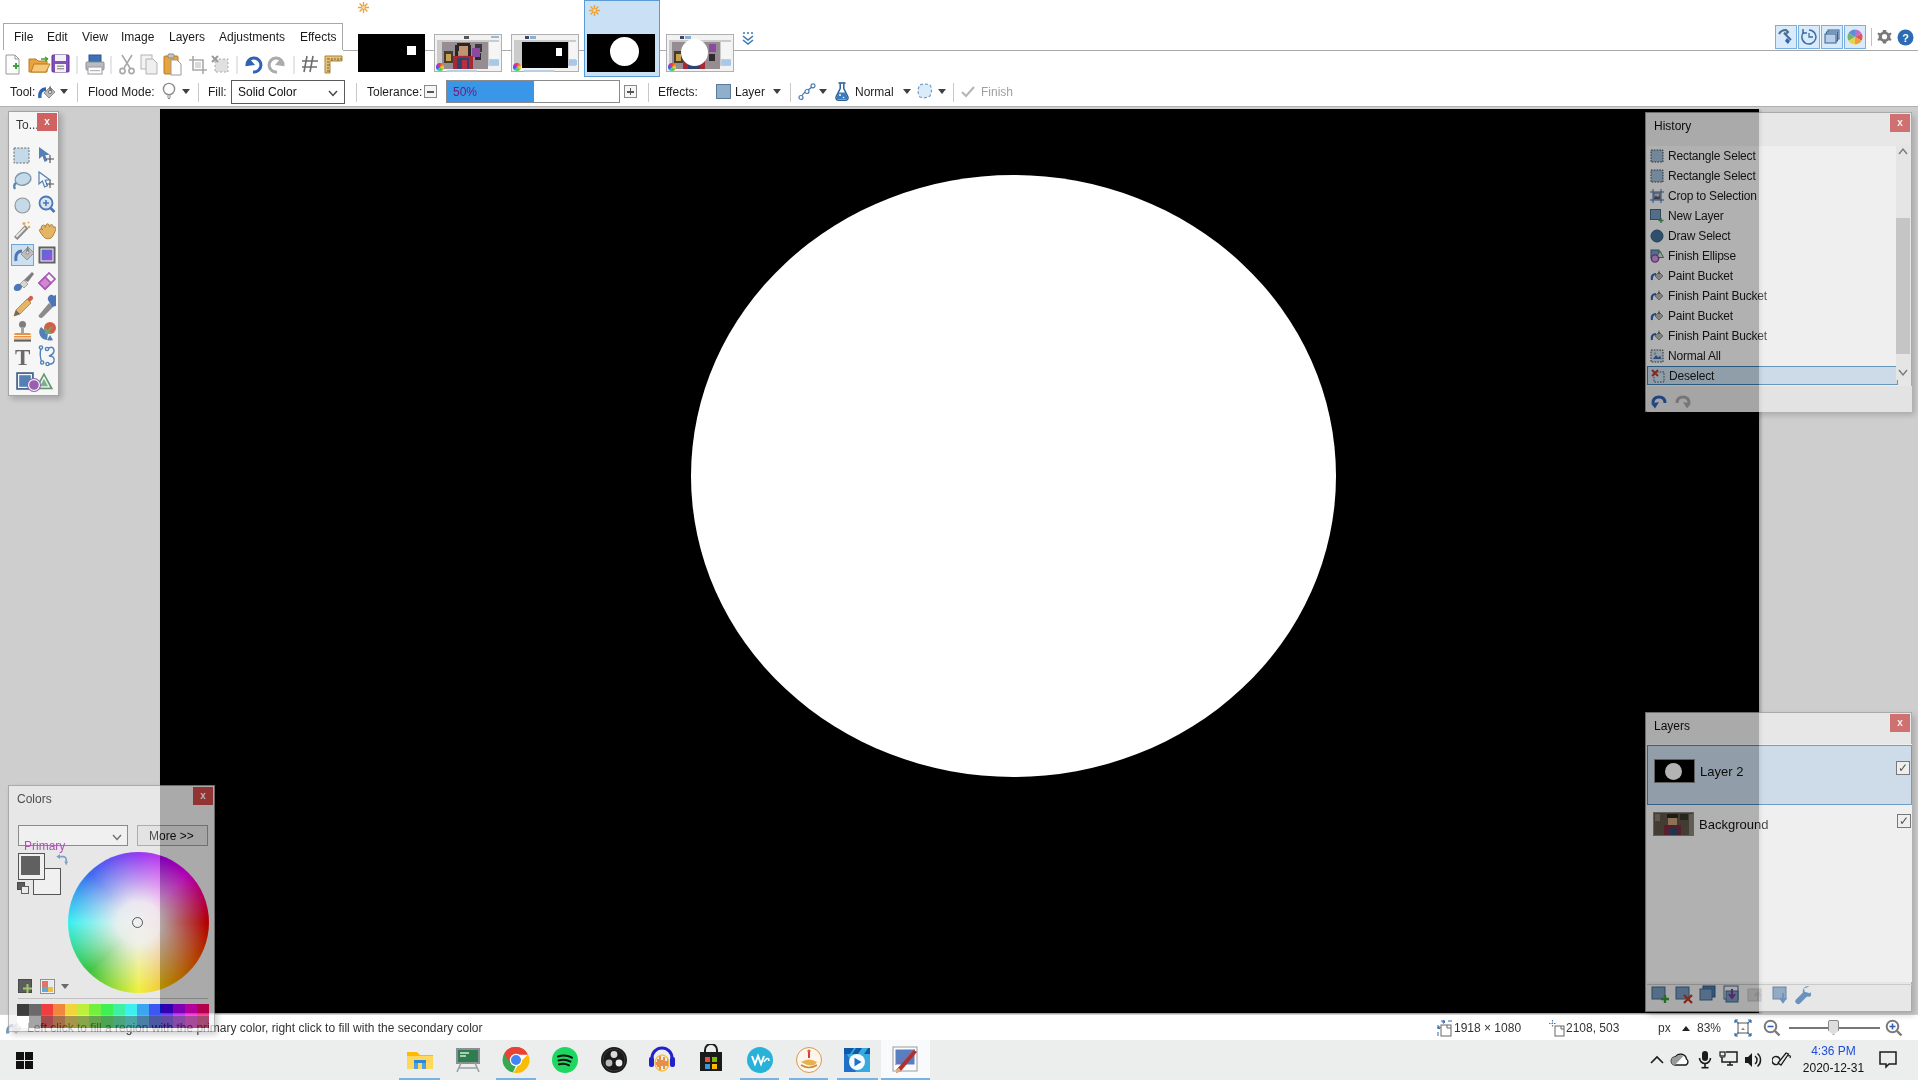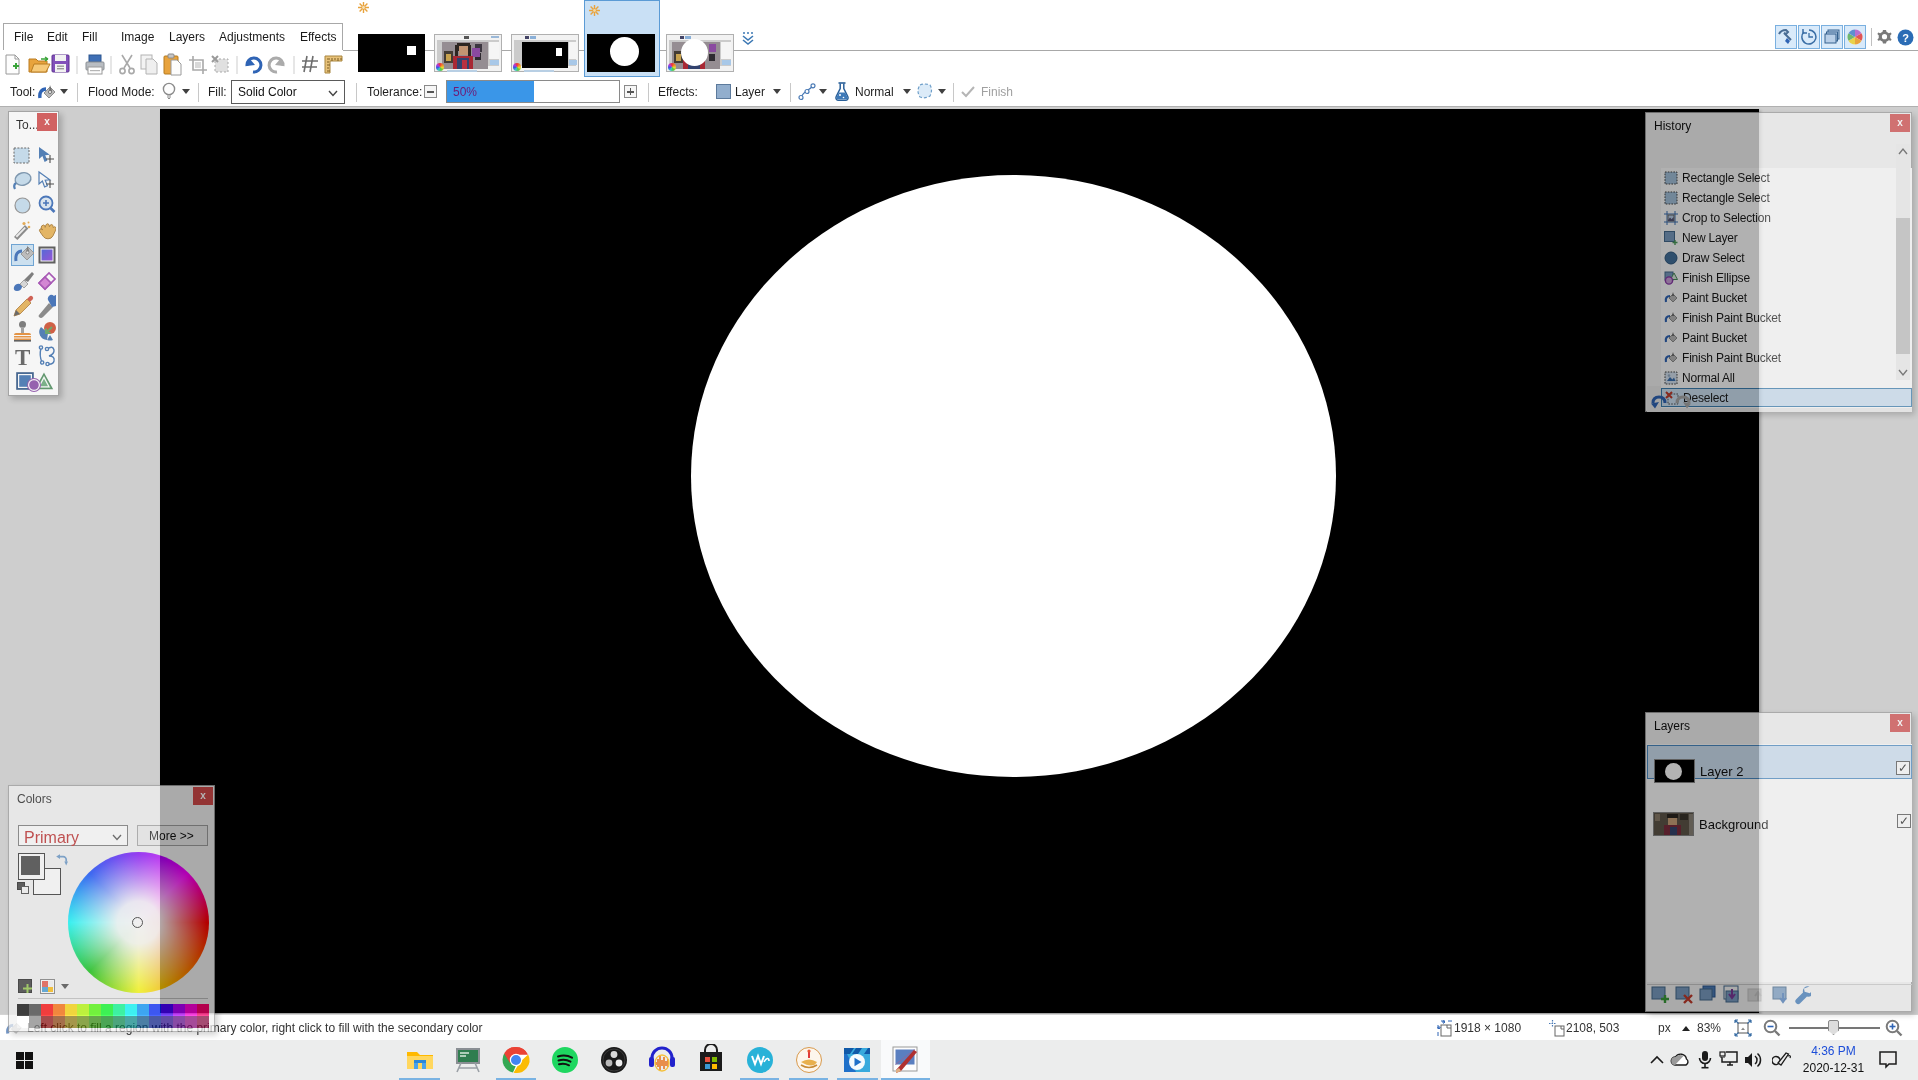--- a/index.html
+++ b/index.html
@@ -46,29 +46,29 @@
 .ptitle { position:absolute; left:8px; top:6px; font-size:12px; color:#111; }
 .closebtn { position:absolute; top:1px; right:1px; width:20px; height:18px; background:#d24b4b;
   color:#fff; font-size:10px; font-weight:bold; text-align:center; line-height:18px; }
 
 #toolspanel  { left:8px;    top:111px; width:51px;  height:285px; background:#fff; opacity:0.82; }
 #historypanel{ left:1645px; top:112px; width:267px; height:300px; }
 #layerspanel { left:1645px; top:712px; width:267px; height:300px; }
 #colorspanel { left:8px;    top:785px; width:207px; height:247px; }
 
 
-#histlist { position:absolute; left:15px; top:33px; width:251px; height:240px; background:#fdfdfd;margin-top:22px; }
+#histlist { position:absolute; left:1px; top:33px; width:251px; height:240px; background:#fdfdfd; }
 .hitem { position:absolute; left:0; width:100%; height:20px; font-size:12px; color:#1b1b1b; }
 .hitem .ic { position:absolute; left:3px; top:3px; width:14px; height:14px; }
 .hitem .tx { position:absolute; left:21px; top:3px; letter-spacing:-0.2px; }
 #histscroll { position:absolute; right:1px; top:31px; width:14px; height:236px; background:#f0f0f0; }
 #histthumb { position:absolute; left:0; top:74px; width:14px; height:136px; background:#c2c2c2; }
 
 
-.layerrow { position:absolute; left:1px; width:265px; height:34px; }
+.layerrow { position:absolute; left:1px; width:265px; height:60px; }
 .lthumb { position:absolute; left:6px; top:13px; width:41px; height:24px; background:#000; border:1px solid #888; }
 .lname { position:absolute; left:52px; top:18px; font-size:13px; color:#111; }
 .lcheck { position:absolute; right:1px; top:15px; width:14px; height:14px; border:1px solid #555; background:#fcfcfc; font-size:12px; line-height:13px; text-align:center; color:#222; }
 
 
 #wheel { position:absolute; left:59px; top:66px; width:141px; height:141px; border-radius:50%;
   background:
    radial-gradient(circle closest-side, #fff 0%, rgba(255,255,255,.94) 30%, rgba(255,255,255,.5) 60%, rgba(255,255,255,0) 97%),
    conic-gradient(from 0deg, #8000ff, #ff00ff 45deg, #ff0000 90deg, #ff8000 135deg, #ffff00 180deg, #00c000 225deg, #00ffff 270deg, #0040ff 315deg, #8000ff 360deg); }
 .swatch { position:absolute; width:12px; height:12px; }
@@ -76,21 +76,21 @@
 </head>
 <body>
 <div id="page">
 
 
   <div id="topzone">
     <div id="menubox"></div>
     <div id="tabline"></div>
     <span class="menuitem" style="left:14px">File</span>
     <span class="menuitem" style="left:47px">Edit</span>
-    <span class="menuitem" style="left:82px">Fill</span>
+    <span class="menuitem" style="left:82px">View</span>
     <span class="menuitem" style="left:121px">Image</span>
     <span class="menuitem" style="left:169px">Layers</span>
     <span class="menuitem" style="left:219px">Adjustments</span>
     <span class="menuitem" style="left:300px">Effects</span>
 
     <svg class="abs" style="left:0;top:29px" width="345" height="26" viewBox="0 0 345 26">
 
       <g transform="translate(5,3)">
         <path d="M1 0 H10 L14 4 V19 H1 Z" fill="#fdfdfd" stroke="#9a9a9a"></path>
         <path d="M10 0 L10 4 L14 4" fill="none" stroke="#9a9a9a"></path>
@@ -855,21 +855,21 @@
         <path d="M15.5 1.5 a5 5 0 0 0 -6.5 6 L2.2 14.3 a2.8 2.8 0 0 0 4 4 L13 11.5 a5 5 0 0 0 6 -6.5 L15.8 8.2 L10.6 6.8 L10 3.4 Z" fill="#3f7ab8"></path>
       </g>
     </svg>
   </div>
 
   <div class="panel" id="colorspanel">
     <span class="ptitle">Colors</span>
     <div class="closebtn">x</div>
 
     <div class="abs" style="left:9px;top:39px;width:110px;height:21px;background:#fff;border:1px solid #707070">
-      <span style="position:absolute;left:5px;top:3px;font-size:16px;color:#b91c1c">Primary</span>
+      <span style="position:absolute;left:5px;top:13px;font-size:12px;color:#a21caf">Primary</span>
       <svg style="position:absolute;right:5px;top:8px" width="10" height="7" viewBox="0 0 10 7">
           <path d="M1 1 L5 5.5 L9 1" fill="none" stroke="#444" stroke-width="1.3"></path>
         </svg>
     </div>
 
     <div class="abs" style="left:128px;top:39px;width:71px;height:21px;background:#ececec;border:1px solid #a0a0a0">
       <span style="position:absolute;left:11px;top:3px;font-size:12px;color:#111">More &gt;&gt;</span>
     </div>
 
     <div class="abs" style="left:24px;top:82px;width:28px;height:27px;background:#fff;border:1px solid #222"></div>

